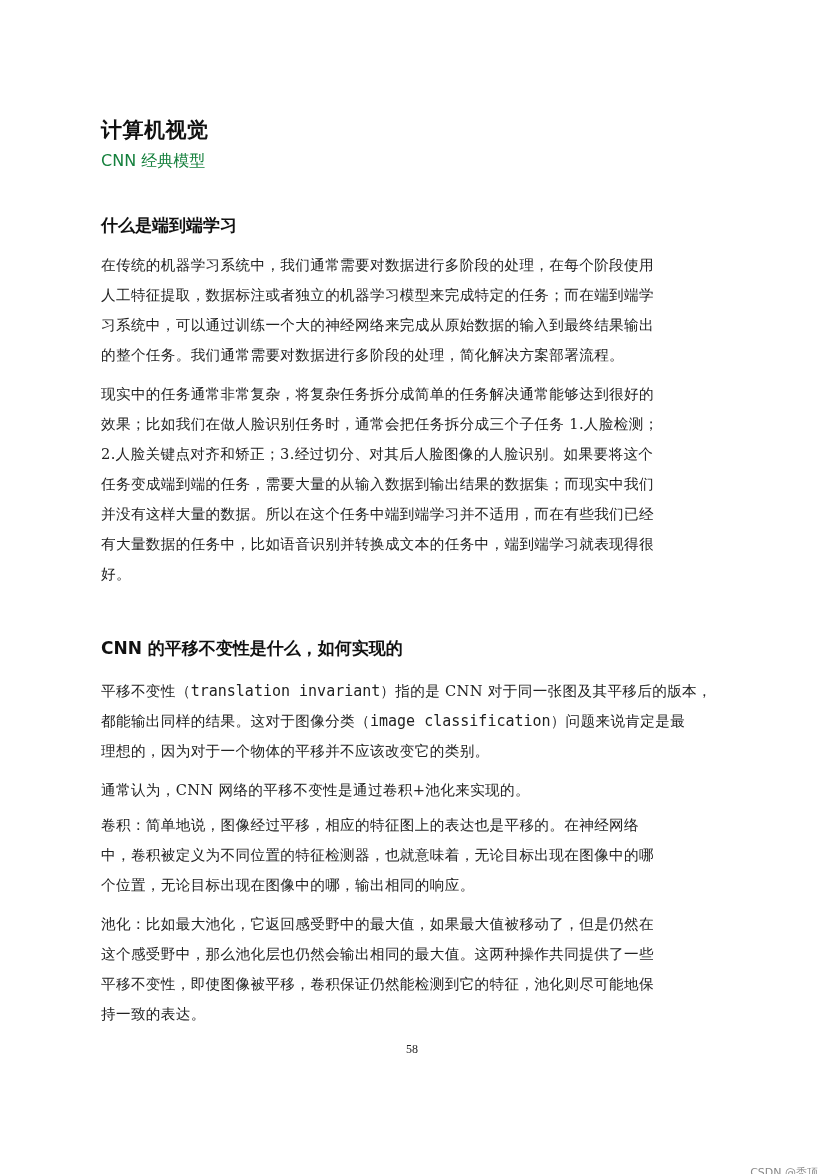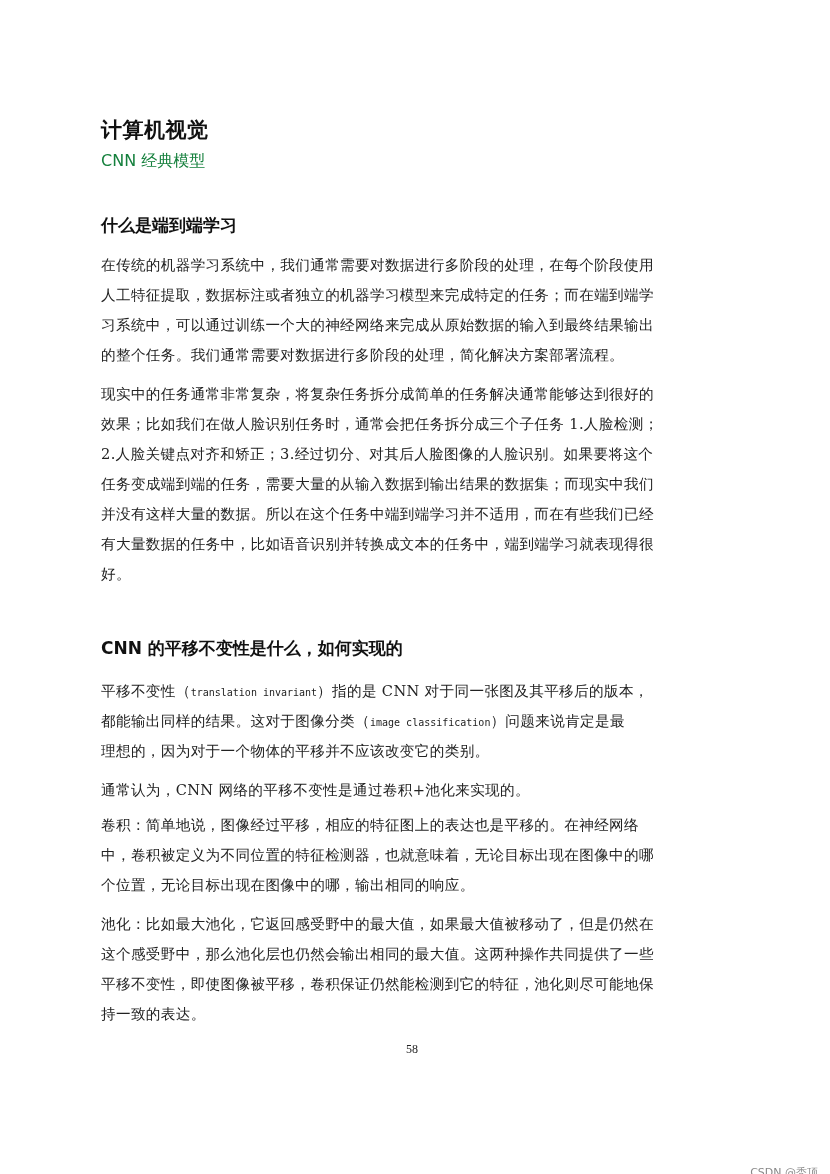--- a/index.html
+++ b/index.html
@@ -5,21 +5,21 @@
   html, body { margin: 0; padding: 0; }
   body {
     width: 830px; height: 1174px; background: #ffffff; position: relative; overflow: hidden;
     font-family: "DejaVu Serif", "Liberation Serif", serif; color: #1a1a1a;
   }
   .page { position: absolute; left: 0; top: 0; width: 830px; height: 1134px; margin-top: 15px; }
   .h1 { position: absolute; left: 101px; top: 101px; font-family: "DejaVu Sans", sans-serif; font-weight: bold; font-size: 21px; letter-spacing: 0.5px; color: #111; white-space: nowrap; }
   .h2 { position: absolute; left: 101px; top: 136px; font-family: "DejaVu Sans", sans-serif; font-size: 16px; color: #15803d; white-space: nowrap; }
   .h3 { position: absolute; font-family: "DejaVu Sans", sans-serif; font-weight: bold; font-size: 17px; color: #111; white-space: nowrap; }
   .line { position: absolute; left: 101px; font-size: 14.6px; line-height: 20px; white-space: nowrap; color: #222; letter-spacing: 0.35px; }
-  .mono { font-family: "DejaVu Sans Mono", "Liberation Mono", monospace; font-size: 10px; letter-spacing: 0; }
+  .mono { font-family: "DejaVu Sans Mono", "Liberation Mono", monospace; font-size: 15px; letter-spacing: 0; }
   .pagenum { position: absolute; left: 406px; top: 1027px; font-family: "Liberation Serif", serif; font-size: 12px; color: #222; }
   .watermark { position: absolute; right: 12px; top: 1150px; font-family: "DejaVu Sans", sans-serif; font-size: 11px; color: #888; }
 </style>
 </head>
 <body>
 
 <div class="page">
   <div class="h1">计算机视觉</div>
   <div class="h2">CNN 经典模型</div>
 

